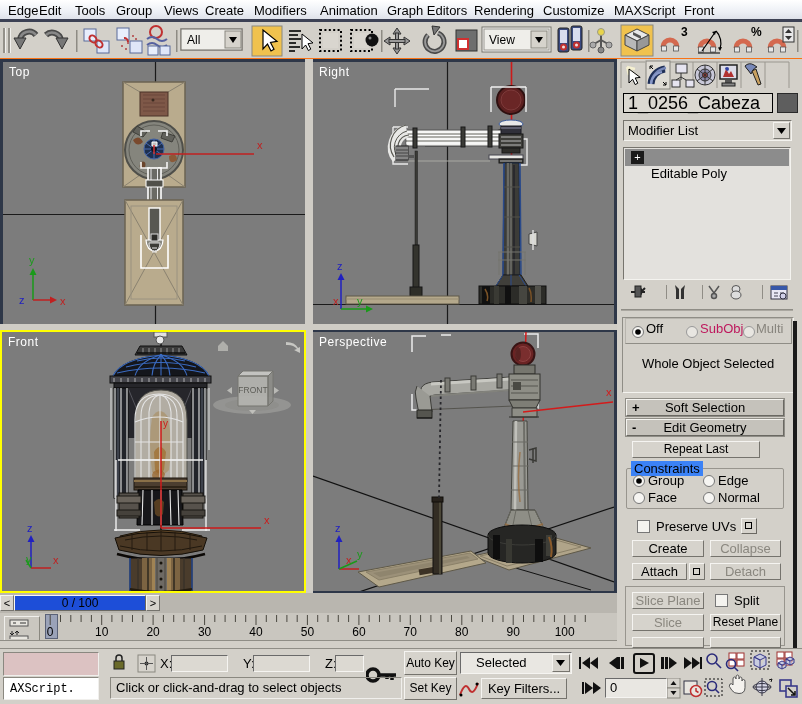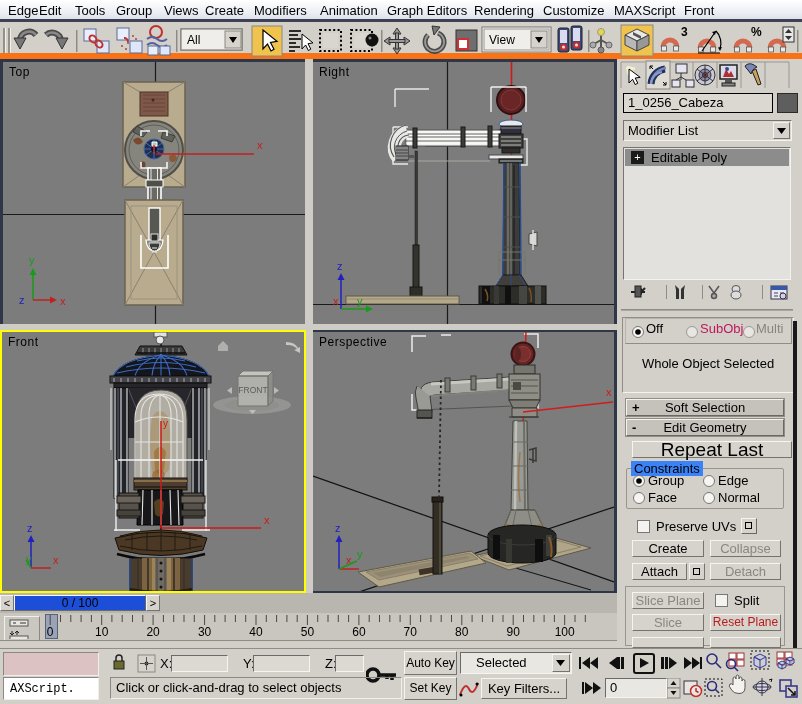--- a/index.html
+++ b/index.html
@@ -3,25 +3,25 @@
 <meta charset="utf-8">
 <style>
 html,body{margin:0;padding:0;background:#d3d0c9;}
 *{box-sizing:border-box;}
 #root{position:relative;width:802px;height:704px;overflow:hidden;font-family:"Liberation Sans",sans-serif;background:#d3d0c9;}
 .abs{position:absolute;}
 
 #menubar{position:absolute;left:0;top:0;width:802px;height:22px;background:linear-gradient(#ffffff,#eceff5 55%,#dfe2ea 85%);font-size:13px;color:#000;}
 #menubar span{position:absolute;top:3px;}
 
-#toolbar{position:absolute;left:0;top:22px;width:802px;height:37px;background:#d3d0c9;border-bottom:6px solid #f97316;}
+#toolbar{position:absolute;left:0;top:22px;width:802px;height:37px;background:#d3d0c9;border-bottom:1px solid #f97316;}
 
 #viewarea{position:absolute;left:0;top:59px;width:617px;height:534px;background:#2e3748;}
 .vp{position:absolute;background:#7c7c7c;overflow:hidden;}
-.vplabel{position:absolute;left:6px;top:3px;color:#000000;font-size:12px;letter-spacing:0.5px;}
+.vplabel{position:absolute;left:6px;top:3px;color:#ffffff;font-size:12px;letter-spacing:0.5px;}
 #vp-top{left:3px;top:3px;width:302px;height:262px;}
 #vp-right{left:313px;top:3px;width:301px;height:262px;}
 #vp-front{left:0px;top:271px;width:306px;height:263px;border:2px solid #ffff00;background:#7c7c7c;}
 #vp-persp{left:313px;top:273px;width:301px;height:259px;}
 #vsplit{position:absolute;left:305px;top:0;width:8px;height:534px;background:#cfccc5;}
 #hsplit{position:absolute;left:0;top:265px;width:617px;height:6px;background:#cfccc5;}
 
 #cmdpanel{position:absolute;left:617px;top:59px;width:185px;height:589px;background:#d3d0c9;font-size:12px;}
 
 #trackbar{position:absolute;left:0;top:593px;width:617px;height:20px;background:#b9b6af;}
@@ -647,34 +647,34 @@
       <rect x="103" y="6" width="17" height="14" fill="#dcdce8" stroke="#222" stroke-width="1.5"></rect>
       <path d="M 106 18 l 3 -8 l 3 5 l 2 -3 l 3 6 z" fill="#b03030"></path>
       <path d="M 108 10 a 2 2 0 1 1 2 2" fill="#3040a0"></path>
       <rect x="108" y="21" width="7" height="3" fill="#555"></rect>
         <rect x="105" y="24" width="13" height="3" fill="#888" stroke="#222"></rect>
 
       <path d="M 128 7 q 4 -4 9 -1 l 3 2 q -3 1 -4 3 l -2 4 l -3 -4 q -2 -2 -3 -4 z" fill="#7888b8" stroke="#222"></path>
       <path d="M 135 12 l 6 14 l 3 -1 l -5 -15 z" fill="#c8a060" stroke="#222"></path>
     </svg>
 
-    <div class="abs" style="left:6px;top:34px;width:150px;height:20px;background:#dbd8d1;border:1px solid #000;font-size:13px;line-height:18px;padding-left:4px;">1_0256_Cabeza</div>
+    <div class="abs" style="left:6px;top:34px;width:150px;height:20px;background:#dbd8d1;border:1px solid #000;font-size:18px;line-height:18px;padding-left:4px;">1_0256_Cabeza</div>
     <div class="abs" style="left:160px;top:34px;width:21px;height:20px;background:#5e5e5e;border:1px solid #2a2a2a;"></div>
 
     <div class="abs" style="left:6px;top:61px;width:169px;height:21px;background:#d9d6cf;border:1px solid;border-color:#76746e #f4f3ef #f4f3ef #76746e;font-size:13px;line-height:19px;padding-left:4px;">Modifier List
       <div class="abs" style="right:1px;top:1px;width:17px;height:17px;background:#d6d3cc;border:1px solid;border-color:#f4f3ef #76746e #76746e #f4f3ef;"></div>
       <svg class="abs" style="right:4px;top:7px" width="10" height="7">
           <path d="M 0 0 h 9 l -4.5 6 z" fill="#000"></path>
         </svg>
     </div>
 
     <div class="abs" style="left:6px;top:88px;width:168px;height:133px;background:#e3e1dd;border:1px solid;border-color:#76746e #f4f3ef #f4f3ef #76746e;">
       <div class="abs" style="left:1px;top:1px;width:164px;height:17px;background:#8c8c8c;color:#000;font-size:13px;line-height:17px;">
         <span style="position:absolute;left:6px;top:2px;width:13px;height:13px;background:#1a1a1a;color:#fff;font-size:11px;line-height:12px;text-align:center;">+</span>
-        <span style="position:absolute;left:26px;">Editable Poly</span>
+        <span style="position:absolute;left:26px;margin-top:16px;">Editable Poly</span>
       </div>
     </div>
 
     <svg class="abs" style="left:6px;top:223px" width="172" height="20" viewBox="0 0 172 20">
       <g stroke="#222" fill="#444">
         <path d="M 8 10 h 14 M 18 10 l 4 -4 M 14 5 a 4.5 4.5 0 0 1 0 9 l 0 -9" stroke-width="2" fill="none"></path>
         <rect x="12" y="4" width="6" height="11" fill="#555"></rect>
       </g>
       <rect x="43" y="3" width="1" height="14" fill="#908d86"></rect>
       <g fill="#333">
@@ -712,21 +712,21 @@
       <span class="txt" style="left:77px;top:3px;font-size:13px;color:#be185d;">SubObj</span>
       <span class="txt" style="left:133px;top:3px;font-size:13px;color:#88857e;">Multi</span>
       <div class="txt" style="left:0;top:38px;width:170px;text-align:center;font-size:13px;">Whole Object Selected</div>
     </div>
 
     <div class="abs" style="left:176px;top:262px;width:4px;height:327px;background:#1a1a1a;"></div>
 
     <div class="abs" style="left:9px;top:340px;width:158px;height:17px;background:#c5c2bb;border:1px solid;border-color:#f4f3ef #6a6862 #6a6862 #f4f3ef;box-shadow:0 0 0 1px #8f8d86;font-size:13px;text-align:center;line-height:16px;">Soft Selection<span style="position:absolute;left:5px;font-weight:bold;">+</span></div>
     <div class="abs" style="left:9px;top:360px;width:158px;height:17px;background:#c5c2bb;border:1px solid;border-color:#f4f3ef #6a6862 #6a6862 #f4f3ef;box-shadow:0 0 0 1px #8f8d86;font-size:13px;text-align:center;line-height:16px;">Edit Geometry<span style="position:absolute;left:5px;font-weight:bold;">-</span></div>
 
-    <div class="abs btn3d" style="left:15px;top:382px;width:160px;height:17px;font-size:19px;text-align:center;line-height:15px;">Repeat Last</div>
+    <div class="abs btn3d" style="left:15px;top:382px;width:128px;height:17px;font-size:12px;text-align:center;line-height:15px;">Repeat Last</div>
 
     <div class="abs" style="left:9px;top:409px;width:158px;height:41px;border:1px solid #98958e;border-radius:2px;"></div>
     <span class="txt" style="left:14px;top:402px;font-size:13px;background:#3b82f6;padding:0 3px;">Constraints</span>
     <svg class="abs" style="left:14px;top:414px" width="150" height="34">
       <circle cx="8" cy="8" r="5.5" fill="#f6f5f2" stroke="#777"></circle>
         <circle cx="8" cy="8" r="2.8" fill="#000"></circle>
       <circle cx="78" cy="8" r="5.5" fill="#f6f5f2" stroke="#777"></circle>
       <circle cx="8" cy="25" r="5.5" fill="#f6f5f2" stroke="#777"></circle>
       <circle cx="78" cy="25" r="5.5" fill="#f6f5f2" stroke="#777"></circle>
     </svg>
@@ -748,21 +748,21 @@
     <div class="abs btn3d" style="left:72px;top:504px;width:16px;height:17px;">
         <div style="position:absolute;left:3px;top:4px;width:7px;height:7px;border:1.5px solid #000;"></div>
       </div>
     <div class="abs btn3d" style="left:93px;top:504px;width:71px;height:17px;font-size:13px;text-align:center;line-height:15px;color:#8a877f;">Detach</div>
     <div class="abs" style="left:8px;top:527px;width:160px;height:60px;border:1px solid #98958e;"></div>
 
     <div class="abs btn3d" style="left:15px;top:533px;width:72px;height:17px;font-size:13px;text-align:center;line-height:15px;color:#8a877f;">Slice Plane</div>
     <div class="abs" style="left:98px;top:535px;width:13px;height:13px;background:#f4f3ef;border:1px solid #777;"></div>
     <span class="txt" style="left:117px;top:534px;font-size:13px;">Split</span>
     <div class="abs btn3d" style="left:15px;top:555px;width:72px;height:17px;font-size:13px;text-align:center;line-height:15px;color:#8a877f;">Slice</div>
-    <div class="abs btn3d" style="left:93px;top:555px;width:71px;height:17px;font-size:12px;text-align:center;line-height:15px;color:#b91c1c;white-space:nowrap;overflow:hidden;">Reset Plane</div>
+    <div class="abs btn3d" style="left:93px;top:555px;width:71px;height:17px;font-size:12px;text-align:center;line-height:15px;color:#000000;white-space:nowrap;overflow:hidden;">Reset Plane</div>
     <div class="abs btn3d" style="left:15px;top:578px;width:72px;height:11px;overflow:hidden;"></div>
     <div class="abs btn3d" style="left:93px;top:578px;width:71px;height:11px;overflow:hidden;"></div>
   </div>
   <div id="trackbar">
     <div class="abs btn3d" style="left:0px;top:2px;width:14px;height:16px;font-size:11px;text-align:center;line-height:14px;">&lt;</div>
     <div class="abs" style="left:14px;top:2px;width:132px;height:16px;background:#1d4ed8;border:1px solid;border-color:#f8f7f4 #6a6862 #6a6862 #f8f7f4;font-size:12px;text-align:center;line-height:15px;">0 / 100</div>
     <div class="abs btn3d" style="left:146px;top:2px;width:14px;height:16px;font-size:11px;text-align:center;line-height:14px;">&gt;</div>
   </div>
   <div id="timeline">
     <div class="abs" style="left:4px;top:3px;width:36px;height:26px;background:#cac7c0;border:1px solid;border-color:#f0efec #8a8880 #8a8880 #f0efec;"></div>

